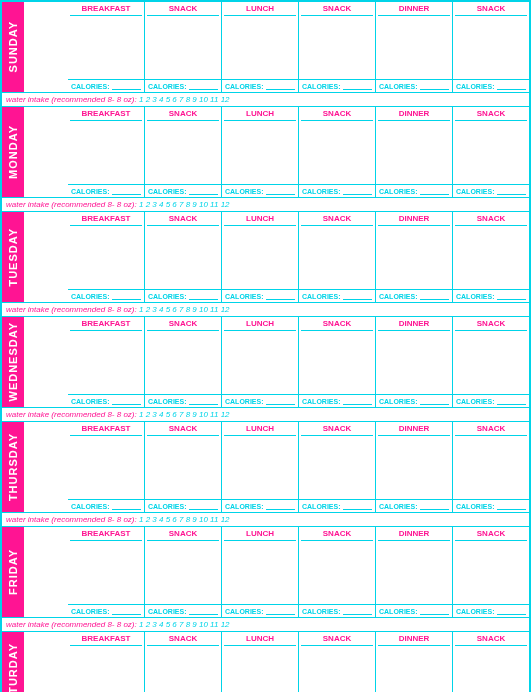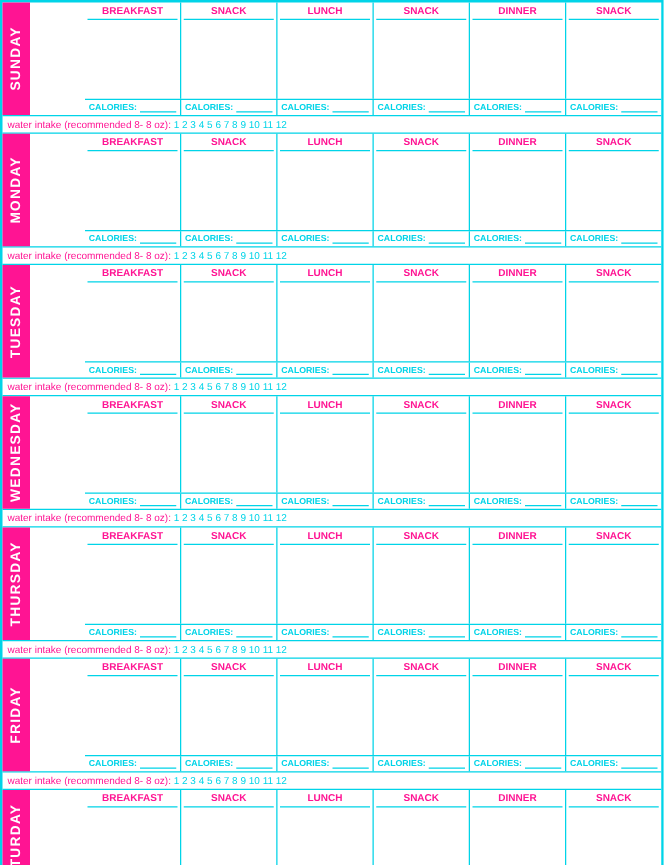--- a/index.html
+++ b/index.html
@@ -99,20 +99,21 @@
       border-bottom: 1px solid #00d4e8;
       flex: 1;
       margin-left: 2px;
       height: 8px;
     }
     .water-row {
       padding: 2px 4px;
       color: #ff1493;
       font-size: 8px;
       border-bottom: 1px solid #00d4e8;
+      font-style: italic;
     }
     .water-numbers {
       color: #00d4e8;
     }
   </style>
 </head>
 <body>
 
 <div class="page">
 

